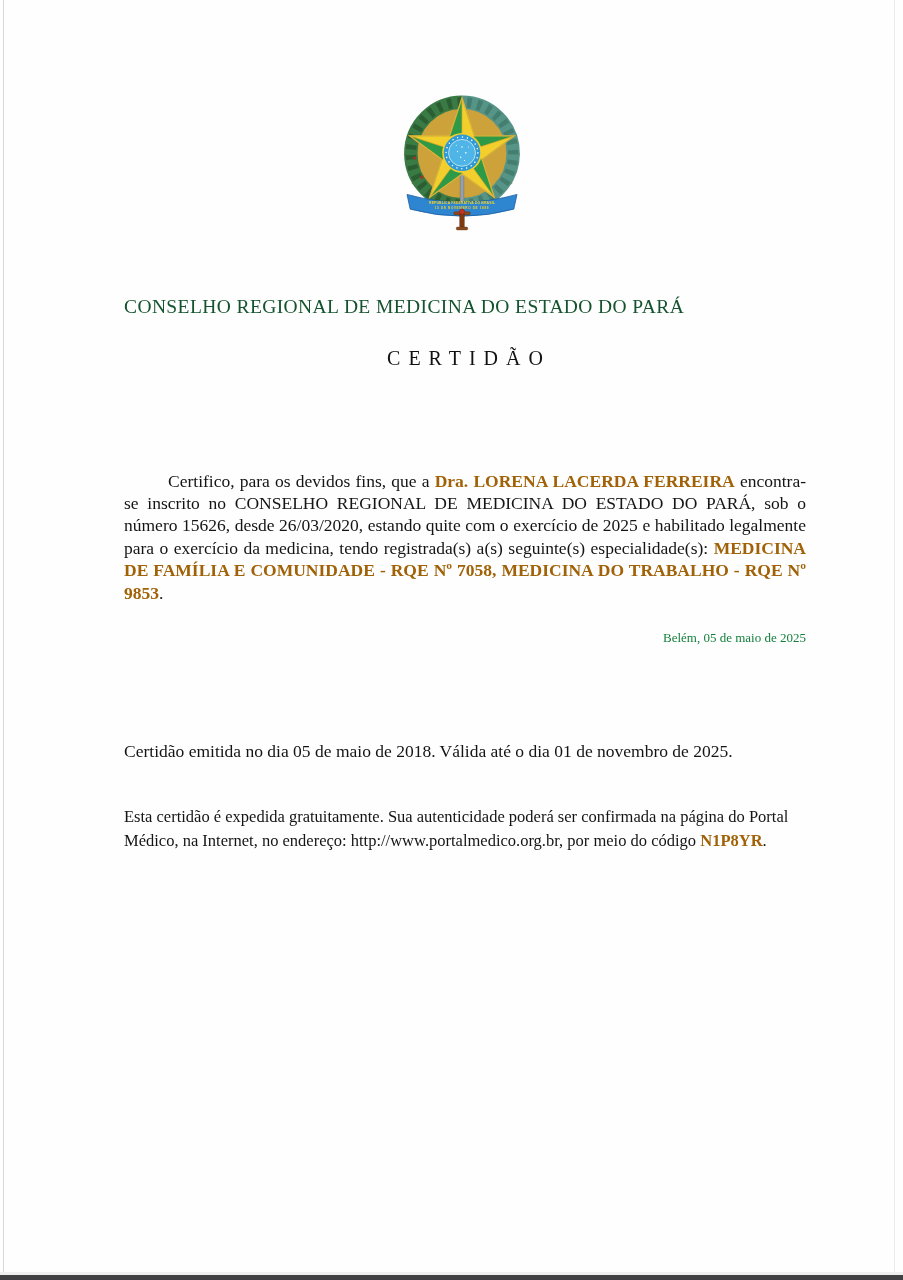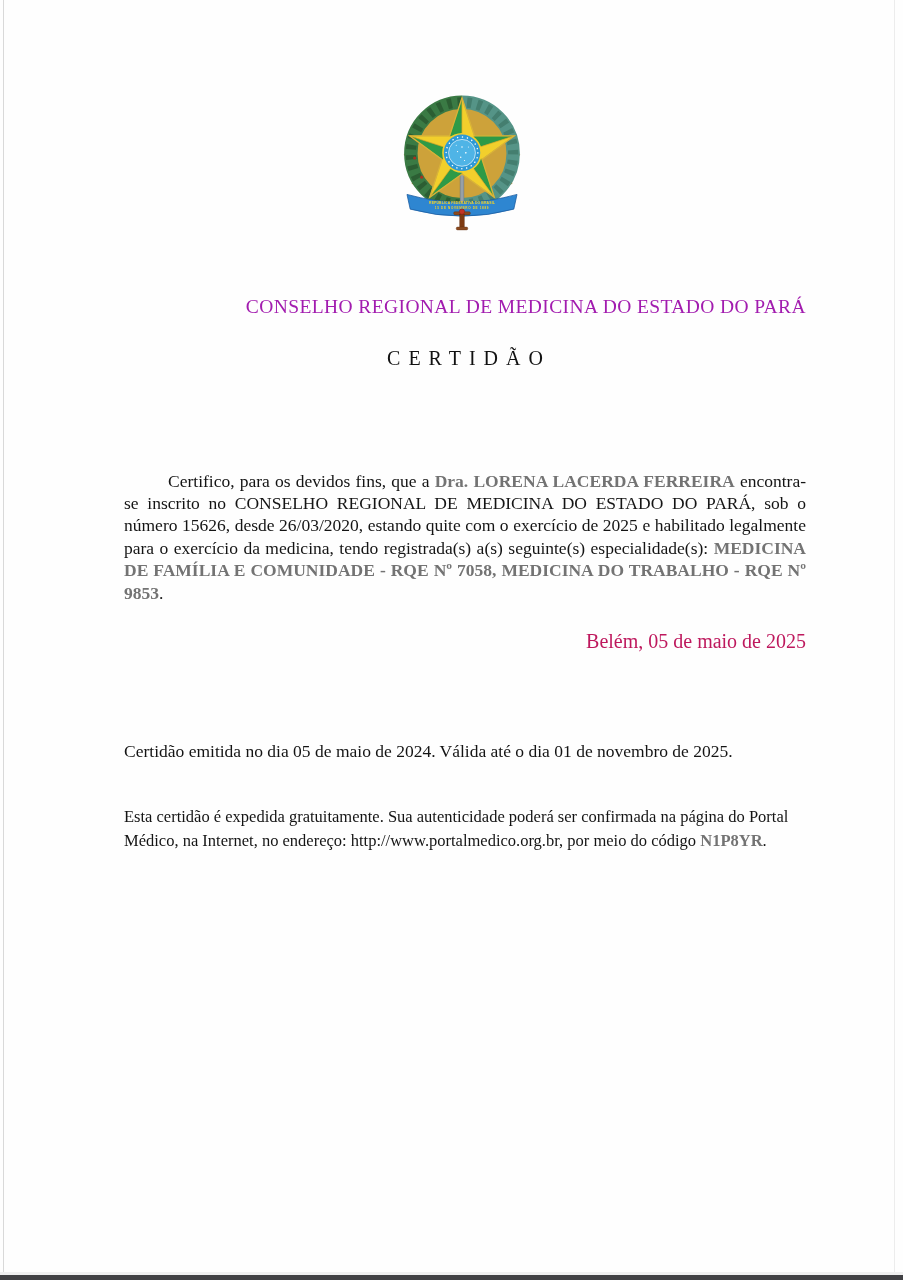--- a/index.html
+++ b/index.html
@@ -32,41 +32,41 @@
   }
 
   .emblem {
     position: absolute; left: 398px; top: 94px;
     width: 128px; height: 142px;
   }
 
   .content { position: absolute; left: 124px; width: 682px; }
 
   .council-title {
-    top: 296px; text-align: right;
+    top: 296px; text-align: left;
     font-size: 19.5px; letter-spacing: 0.4px;
-    font-weight: 400; color: #a21caf;
+    font-weight: 400; color: #14532d;
   }
   .doc-title {
     top: 347px; text-align: center;
     font-size: 20px; font-weight: 400;
     letter-spacing: 8px; text-indent: 8px;
     color: #111;
   }
   .main-paragraph {
     top: 452px;
     font-size: 17.5px; line-height: 22.4px;
     text-align: justify; text-indent: 44px;
     color: #141414;
   }
-  .main-paragraph b, .footer-note b { font-weight: 700; color: #737373; margin-top: 23px; }
+  .main-paragraph b, .footer-note b { font-weight: 700; color: #a16207; margin-top: 23px; }
 
   .city-date {
     top: 630px; text-align: right;
-    font-size: 20px; color: #be185d;
+    font-size: 13px; color: #15803d;
   }
   .emission-line {
     top: 741px; text-align: left;
     font-size: 17.5px; color: #141414;
   }
   .footer-note {
     top: 788px; width: 670px;
     font-size: 16.5px; line-height: 24px;
     text-align: left; color: #141414;
   }
@@ -131,21 +131,21 @@
   </svg>
 
   <div class="content council-title">CONSELHO REGIONAL DE MEDICINA DO ESTADO DO PARÁ</div>
 
   <div class="content doc-title">CERTIDÃO</div>
 
   <p class="content main-paragraph"><span>Certifico, para os devidos fins, que a </span><b>Dra. LORENA LACERDA FERREIRA</b><span> encontra-se inscrito no CONSELHO REGIONAL DE MEDICINA DO ESTADO DO PARÁ, sob o número 15626, desde 26/03/2020, estando quite com o exercício de 2025 e habilitado legalmente para o exercício da medicina, tendo registrada(s) a(s) seguinte(s) especialidade(s): </span><b>MEDICINA DE FAMÍLIA E COMUNIDADE - RQE Nº 7058, MEDICINA DO TRABALHO - RQE Nº 9853</b><span>.</span></p>
 
   <div class="content city-date">Belém, 05 de maio de 2025</div>
 
-  <div class="content emission-line">Certidão emitida no dia 05 de maio de 2024. Válida até o dia 01 de novembro de 2025.</div>
+  <div class="content emission-line">Certidão emitida no dia 05 de maio de 2018. Válida até o dia 01 de novembro de 2025.</div>
 
   <p class="content footer-note"><span>Esta certidão é expedida gratuitamente. Sua autenticidade poderá ser confirmada na página do Portal Médico, na Internet, no endereço: http://www.portalmedico.org.br, por meio do código </span><b>N1P8YR</b><span>.</span></p>
 
   <div class="scan-left-edge"></div>
   <div class="scan-right-edge"></div>
   <div class="scan-bottom-light"></div>
   <div class="scan-bottom-bar"></div>
 
 </div>
 

